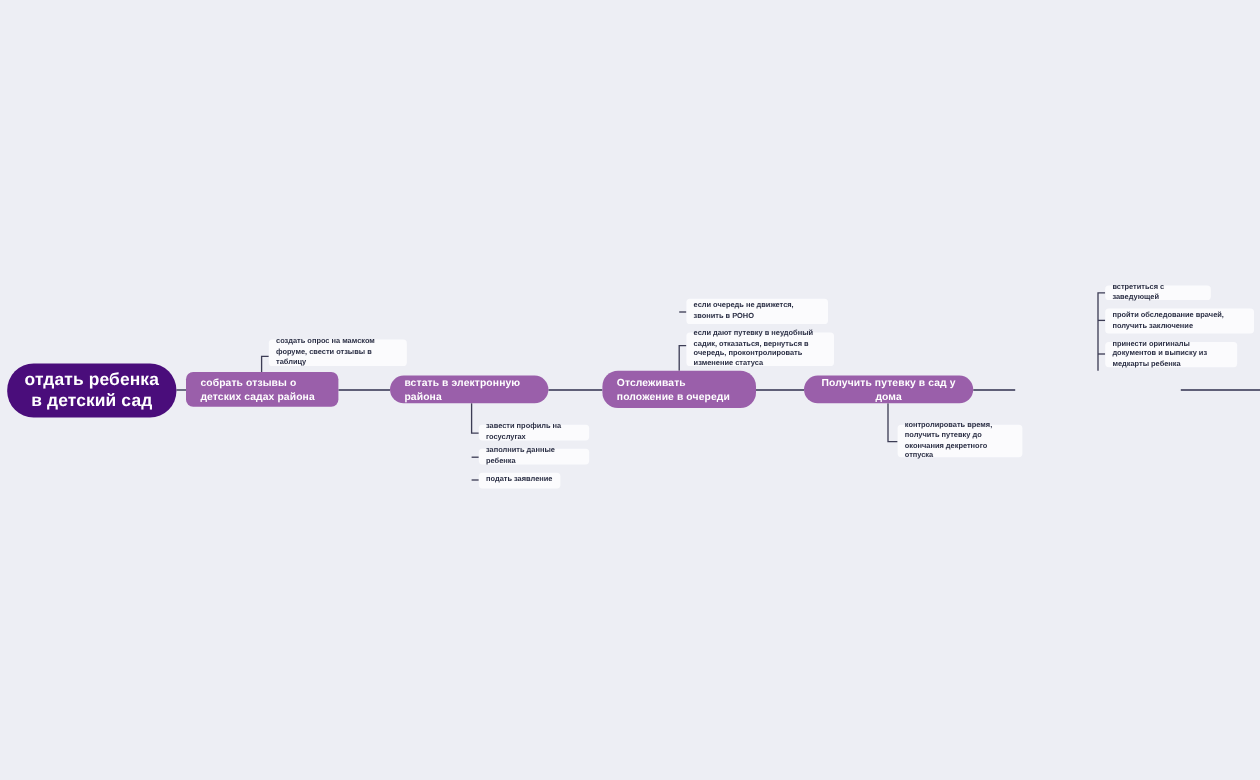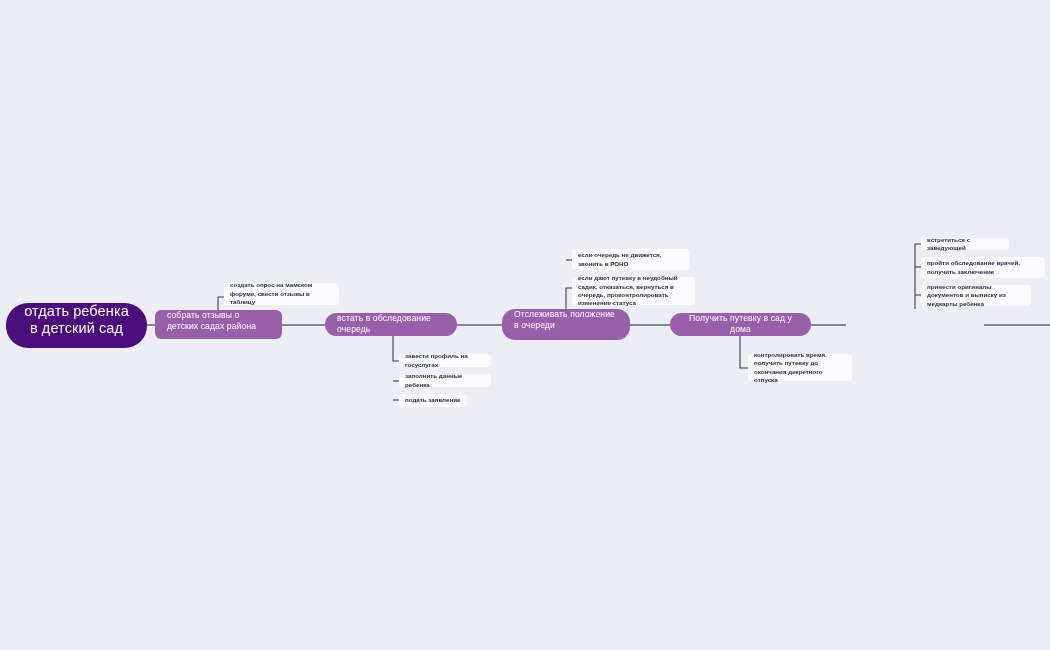--- a/index.html
+++ b/index.html
@@ -10,23 +10,23 @@
     overflow:hidden;
     position:relative;
   }
   #canvas{position:absolute;left:0;top:0;width:1050px;height:650px;}
   svg.links{position:absolute;left:0;top:0;width:1050px;height:650px;pointer-events:none;}
 
   .node{
     position:absolute;
     box-sizing:border-box;
     display:flex;
-    align-items:flex-start;
+    align-items:center;
     color:#ffffff;
-    font-weight:normal;
+    font-weight:bold;
     letter-spacing:.1px;
   }
   .node.root{
     left:6px;top:303px;width:141px;height:45px;
     background:#4a0d7b;
     border-radius:22px;
     padding:0 14px;
     font-size:14.5px;
     line-height:17px;
     justify-content:center;
@@ -99,21 +99,21 @@
 
   <div class="node root">
     <span>отдать ребенка в детский сад</span>
   </div>
 
   <div class="node lvl1 n2">
     <span>собрать отзывы о детских садах района</span>
   </div>
 
   <div class="node lvl1 n3">
-    <span>встать в обследование очередь</span>
+    <span>встать в электронную района</span>
   </div>
 
   <div class="node lvl1 n5">
     <span>Получить путевку в сад у дома</span>
   </div>
 
   <div class="node lvl1 n4">
     <span>Отслеживать положение в очереди</span>
   </div>
 

